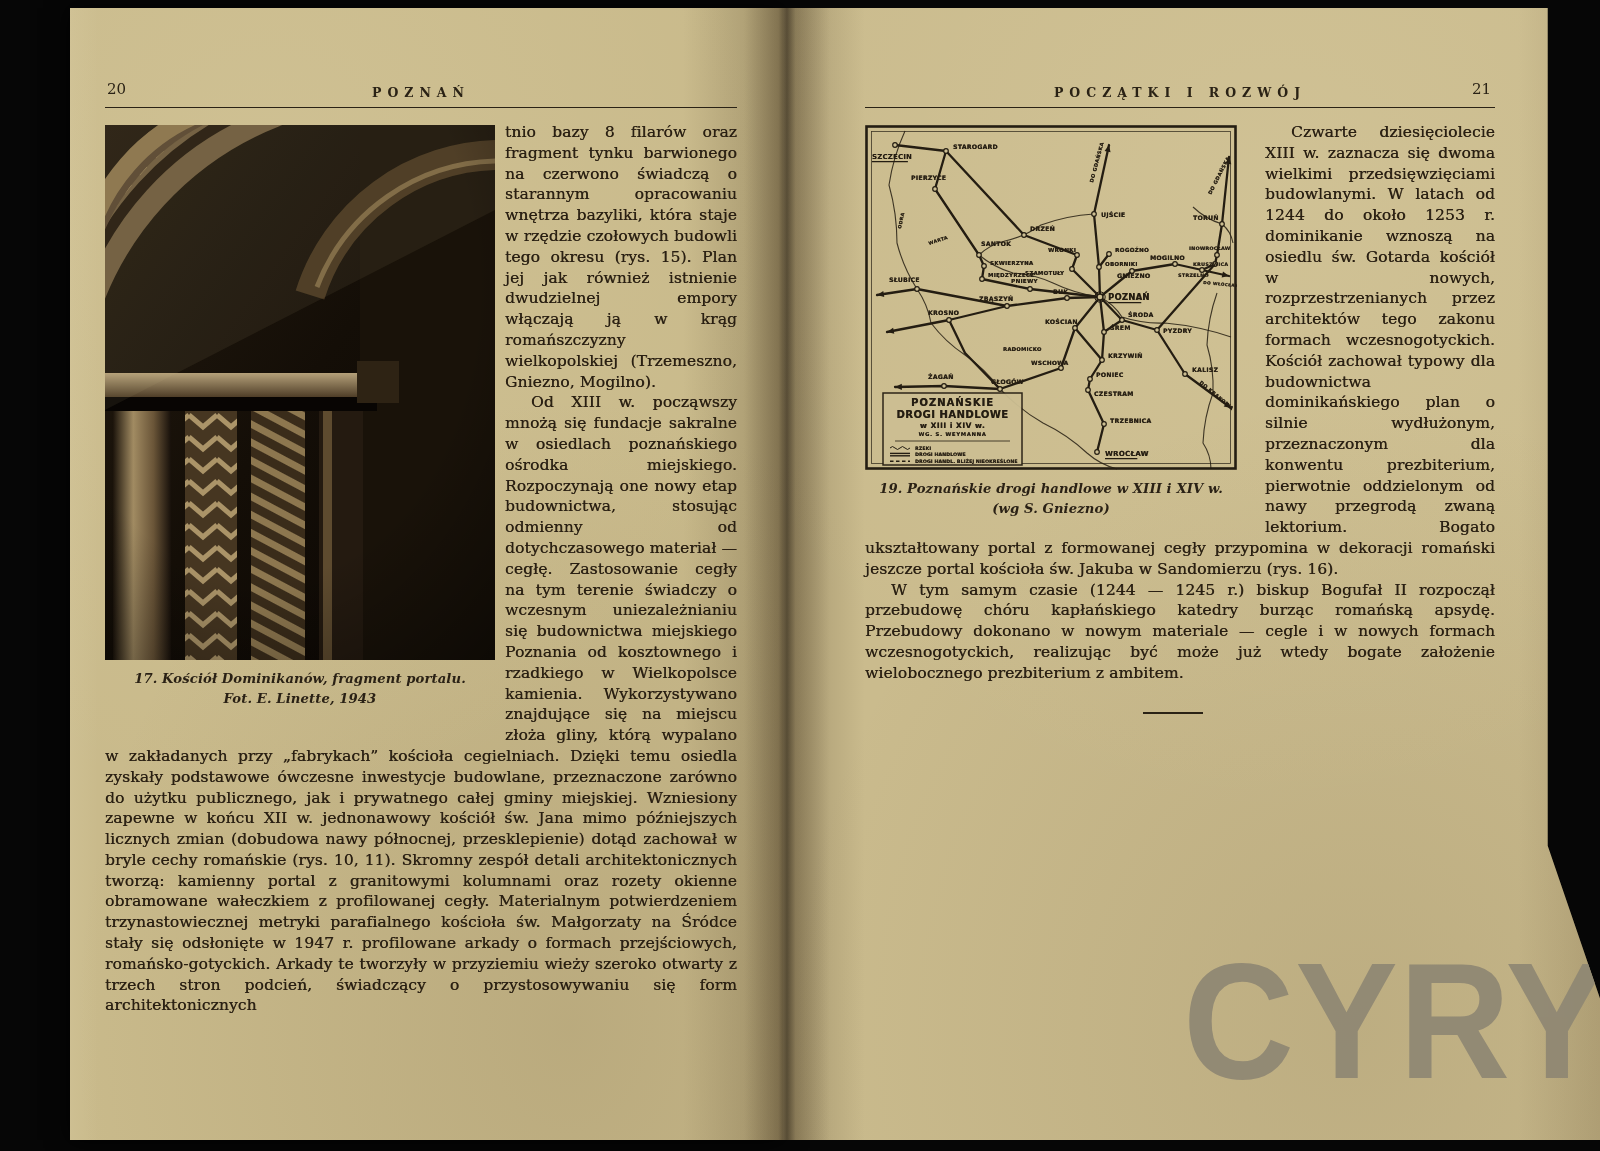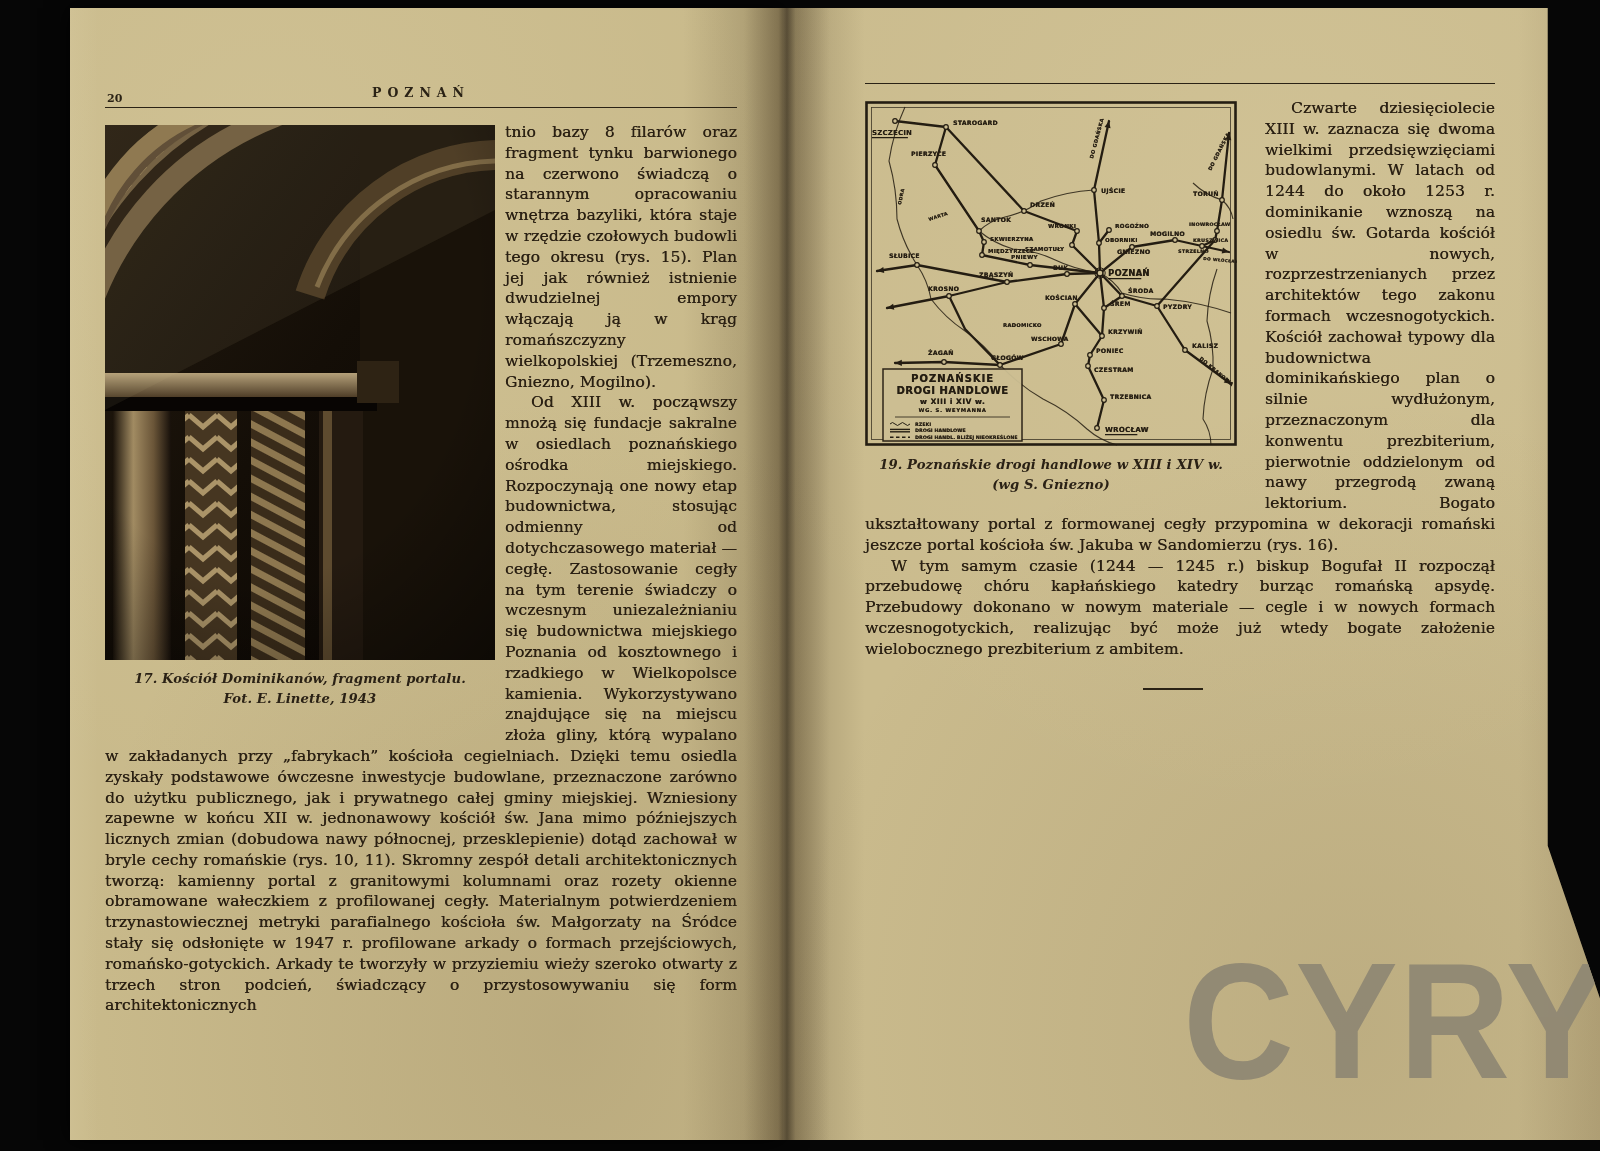--- a/index.html
+++ b/index.html
@@ -32,21 +32,21 @@
   }
   .content{position:absolute;top:72px;}
   .page-left .content{left:35px;width:632px;}
   .page-right .content{left:82px;width:630px;}
 
   .running-head{position:relative;height:24px;color:#2a2215;}
   .rh-title{
     position:absolute;left:0;right:0;text-align:center;
     font-weight:bold;font-size:12.5px;letter-spacing:6px;top:5px;
   }
-  .rh-num{position:absolute;font-weight:bold;font-size:11px;top:12px;}
+  .rh-num{position:absolute;font-weight:normal;font-size:15px;top:0;}
   .rh-num.at-left{left:2px;}
   .rh-num.at-right{right:4px;}
   .head-rule{border:none;border-top:1.8px solid #2a2215;margin:3px 0 0 0;}
 
   .body-text{
     margin-top:14px;
     font-size:15.5px;line-height:20.8px;text-align:justify;
     color:#291f12;text-shadow:0.35px 0 0 rgba(41,31,18,.85);
     letter-spacing:0.1px;
   }
@@ -149,20 +149,24 @@
 
       <p>tnio bazy 8 filarów oraz fragment tynku barwionego na czerwono świadczą o starannym opracowaniu wnętrza bazyliki, która staje w rzędzie czołowych budowli tego okresu (rys. 15). Plan jej jak również istnienie dwudzielnej empory włączają ją w krąg romańszczyzny wielkopolskiej (Trzemeszno, Gniezno, Mogilno).</p>
       <p class="indent">Od XIII w. począwszy mnożą się fundacje sakralne w osiedlach poznańskiego ośrodka miejskiego. Rozpoczynają one nowy etap budownictwa, stosując odmienny od dotychczasowego materiał — cegłę. Zastosowanie cegły na tym terenie świadczy o wczesnym uniezależnianiu się budownictwa miejskiego Poznania od kosztownego i rzadkiego w Wielkopolsce kamienia. Wykorzystywano znajdujące się na miejscu złoża gliny, którą wypalano w zakładanych przy „fabrykach” kościoła cegielniach. Dzięki temu osiedla zyskały podstawowe ówczesne inwestycje budowlane, przeznaczone zarówno do użytku publicznego, jak i prywatnego całej gminy miejskiej. Wzniesiony zapewne w końcu XII w. jednonawowy kościół św. Jana mimo późniejszych licznych zmian (dobudowa nawy północnej, przesklepienie) dotąd zachował w bryle cechy romańskie (rys. 10, 11). Skromny zespół detali architektonicznych tworzą: kamienny portal z granitowymi kolumnami oraz rozety okienne obramowane wałeczkiem z profilowanej cegły. Materialnym potwierdzeniem trzynastowiecznej metryki parafialnego kościoła św. Małgorzaty na Śródce stały się odsłonięte w 1947 r. profilowane arkady o formach przejściowych, romańsko-gotyckich. Arkady te tworzyły w przyziemiu wieży szeroko otwarty z trzech stron podcień, świadczący o przystosowywaniu się form architektonicznych</p>
     </div>
   </div>
 </div>
 
 <div class="page page-right">
   <div class="content">
 
+    <div class="running-head">
+      <span class="rh-title">POCZĄTKI I ROZWÓJ</span>
+      <span class="rh-num at-right">21</span>
+    </div>
     <hr class="head-rule">
 
     <div class="body-text">
       <figure class="map-fig">
         <svg id="trade-map" class="map-canvas" width="372" height="345" viewBox="0 0 372 345">
             <rect x="1.5" y="1.5" width="369" height="342" fill="none" stroke="#241d12" stroke-width="2.6"></rect>
             <rect x="6.5" y="6.5" width="359" height="332" fill="none" stroke="#241d12" stroke-width="0.8" opacity="0.85"></rect>
             <path d="M40 6 Q 28.16480754916645 31.863646681234503 24 60 Q 31.9624845169739 88.45345041145188 32 118 Q 38.33171977498706 142.5949044456578 52 164 Q 62.698712393898866 179.4770007789828 66 198 Q 80.25854120398003 216.9127999707712 100 230 Q 120.287142737053 244.1308824765631 135 264 Q 154.01905766386884 284.13766236628356 178 298 Q 202.25334729856604 309.69509062876983 222 328 Q 235.11764705882354 339.52941176470586 252 344" fill="none" stroke="#241d12" stroke-width="1.1" opacity="0.85"></path>
             <path d="M366 212 Q 333.83001683342025 201.08706349959024 300 198 Q 277.94721587235415 198.96161958146195 257 192 Q 248.69069117598525 179.04023970641623 235 172 Q 210.35809365359933 168.83354273434506 188 158 Q 168.97014250014533 149.11942999941868 148 148 Q 129.12844911832386 142.53515166538824 114 130" fill="none" stroke="#241d12" stroke-width="1.1" opacity="0.85"></path>
             <path d="M229 89 Q 201.68713417266912 90.58346465013302 176 100 Q 159.6245538642138 111.65524619448102 140 116 Q 125.10360070785993 119.4781156003113 114 130" fill="none" stroke="#241d12" stroke-width="1.1" opacity="0.85"></path>

